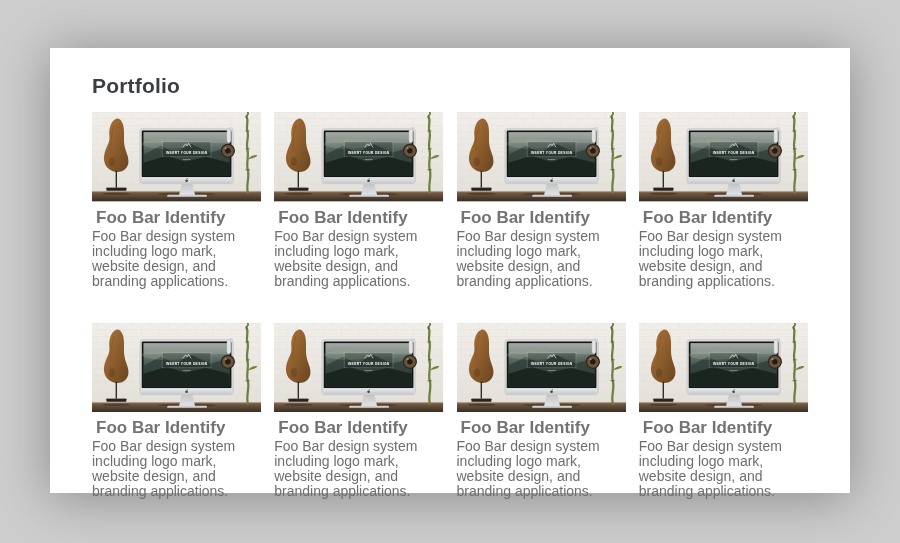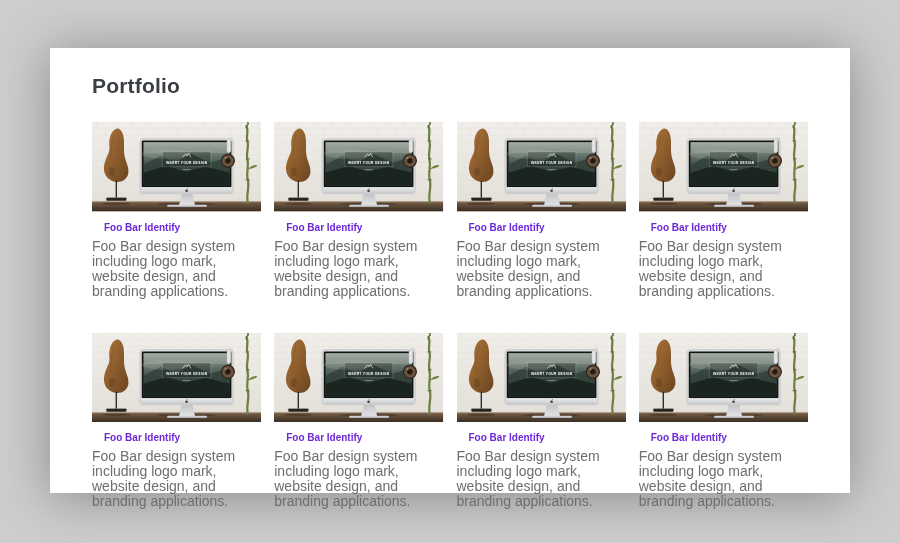--- a/index.html
+++ b/index.html
@@ -16,21 +16,21 @@
   .card {
     position: absolute;
     left: 50px; top: 48px;
     width: 800px; height: 445px;
     background: #ffffff;
     box-shadow: 0 4px 48px rgba(0,0,0,0.33);
     box-sizing: border-box;
   }
   .page-title {
     margin: 0;
-    padding: 25px 42px 23px 42px;
+    padding: 25px 42px 13px 42px;
     font-size: 21px;
     line-height: 26px;
     font-weight: 700;
     letter-spacing: 0.2px;
     color: #3a3f44;
   }
   .grid {
     display: grid;
     grid-template-columns: repeat(4, 1fr);
     column-gap: 13px;
@@ -39,25 +39,25 @@
   }
   .item { min-width: 0; }
   .thumb {
     display: block;
     width: 100%;
     aspect-ratio: 340 / 180;
     cursor: pointer;
   }
   .thumb svg { width: 100%; height: 100%; display: block; }
   .item-title {
-    margin: 7px 0 3px 12px;
-    font-size: 10px;
+    margin: 7px 0 3px 4px;
+    font-size: 17px;
     line-height: 17px;
     font-weight: 700;
-    color: #6d28d9;
+    color: #737373;
   }
   .item-desc {
     margin: 0;
     font-size: 14px;
     line-height: 15px;
     color: #6e6e6e;
   }
   .hidden-defs { position: absolute; width: 0; height: 0; }
 </style>
 </head>

